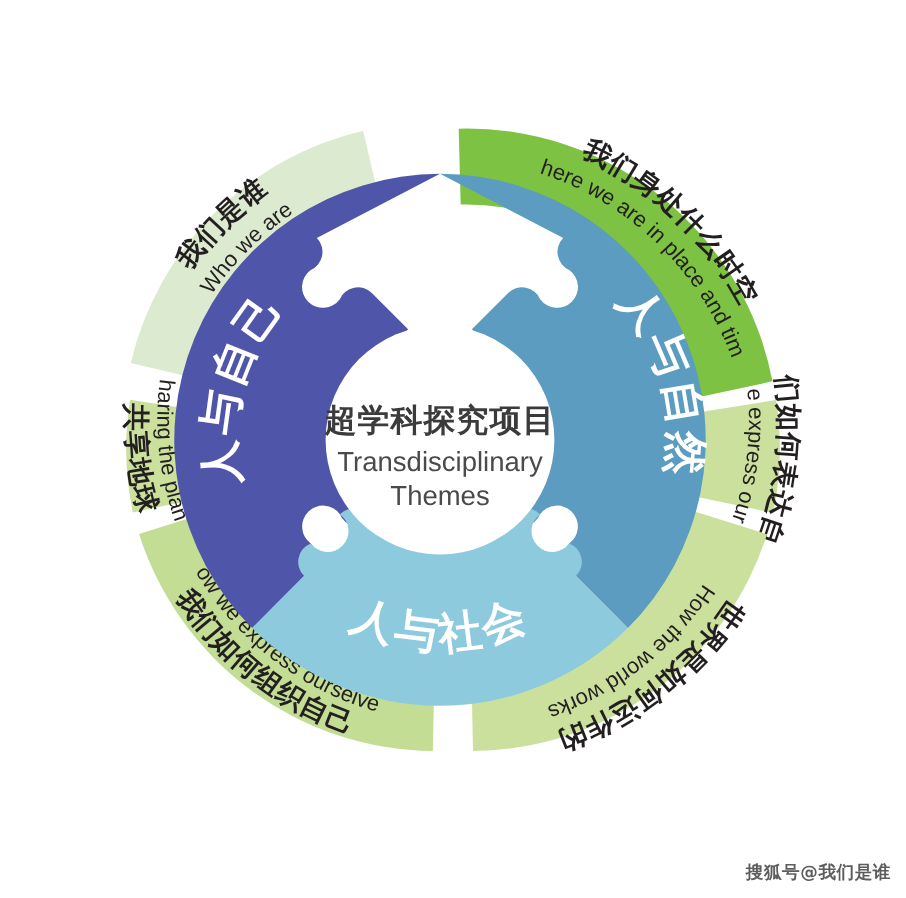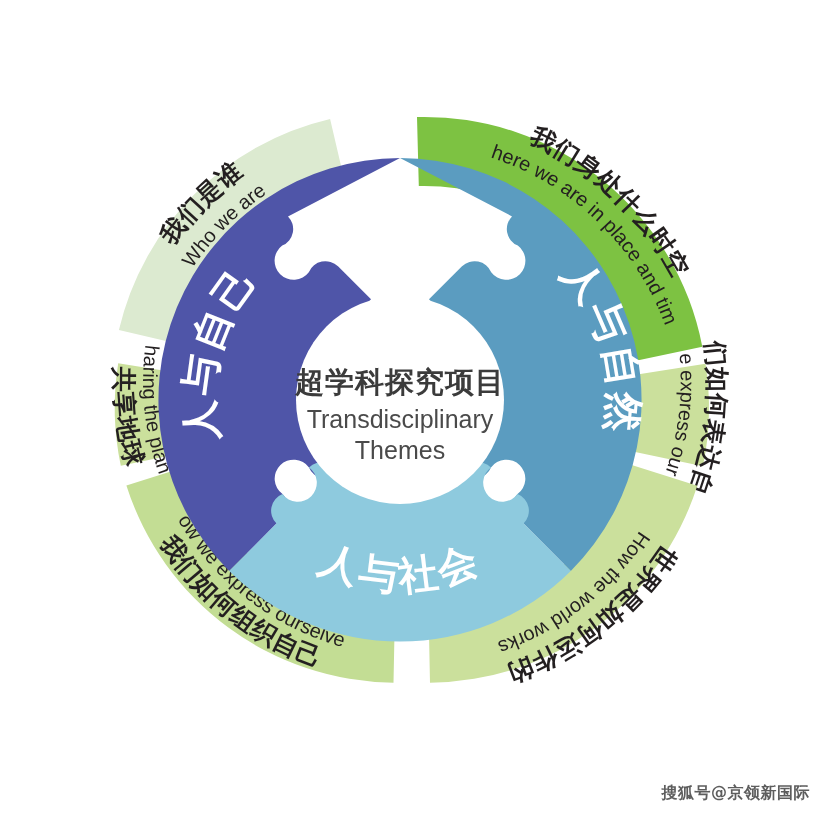--- a/index.html
+++ b/index.html
@@ -251,14 +251,14 @@
     </g>
 
     <g>
       <circle cx="400" cy="400" r="104" fill="#ffffff"></circle>
       <text x="400" y="392" text-anchor="middle" class="center-cn">超学科探究项目</text>
       <text x="400" y="428" text-anchor="middle" class="center-en">Transdisciplinary</text>
       <text x="400" y="459" text-anchor="middle" class="center-en">Themes</text>
     </g>
   </svg>
 
-  <div id="watermark">搜狐号@京领新国际</div>
+  <div id="watermark">搜狐号@我们是谁</div>
 </div>
 
 </body></html>

